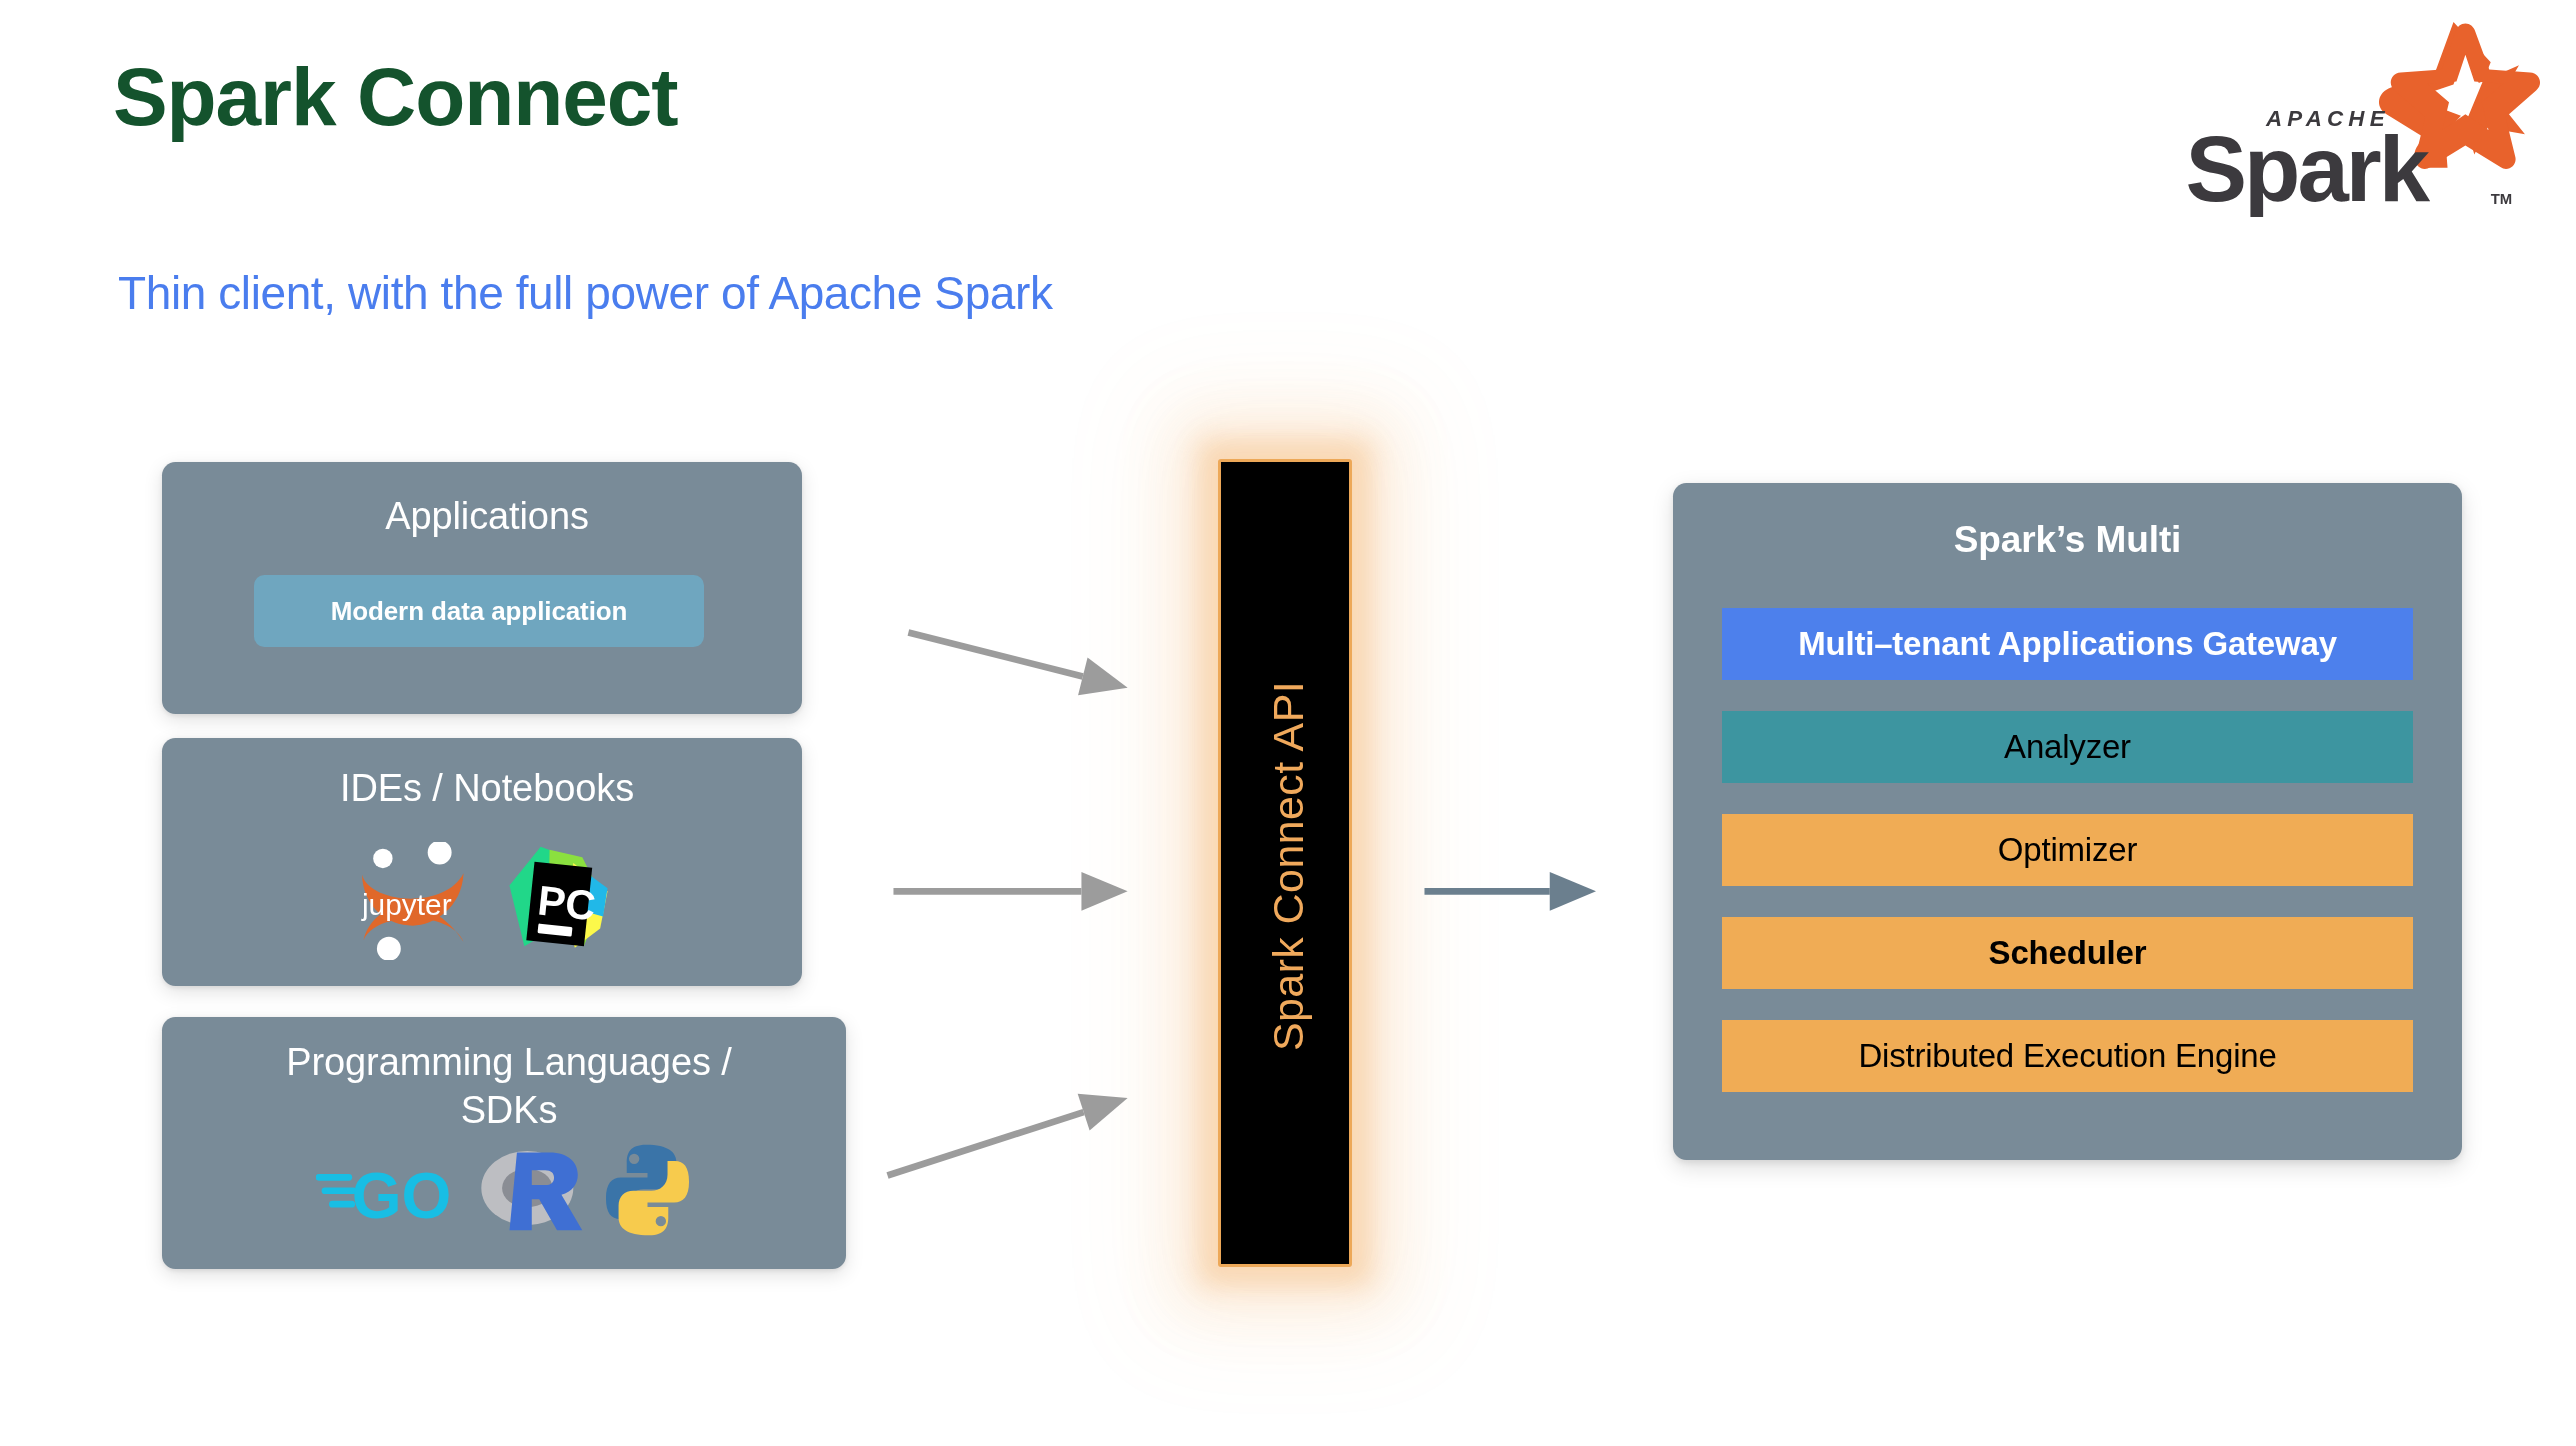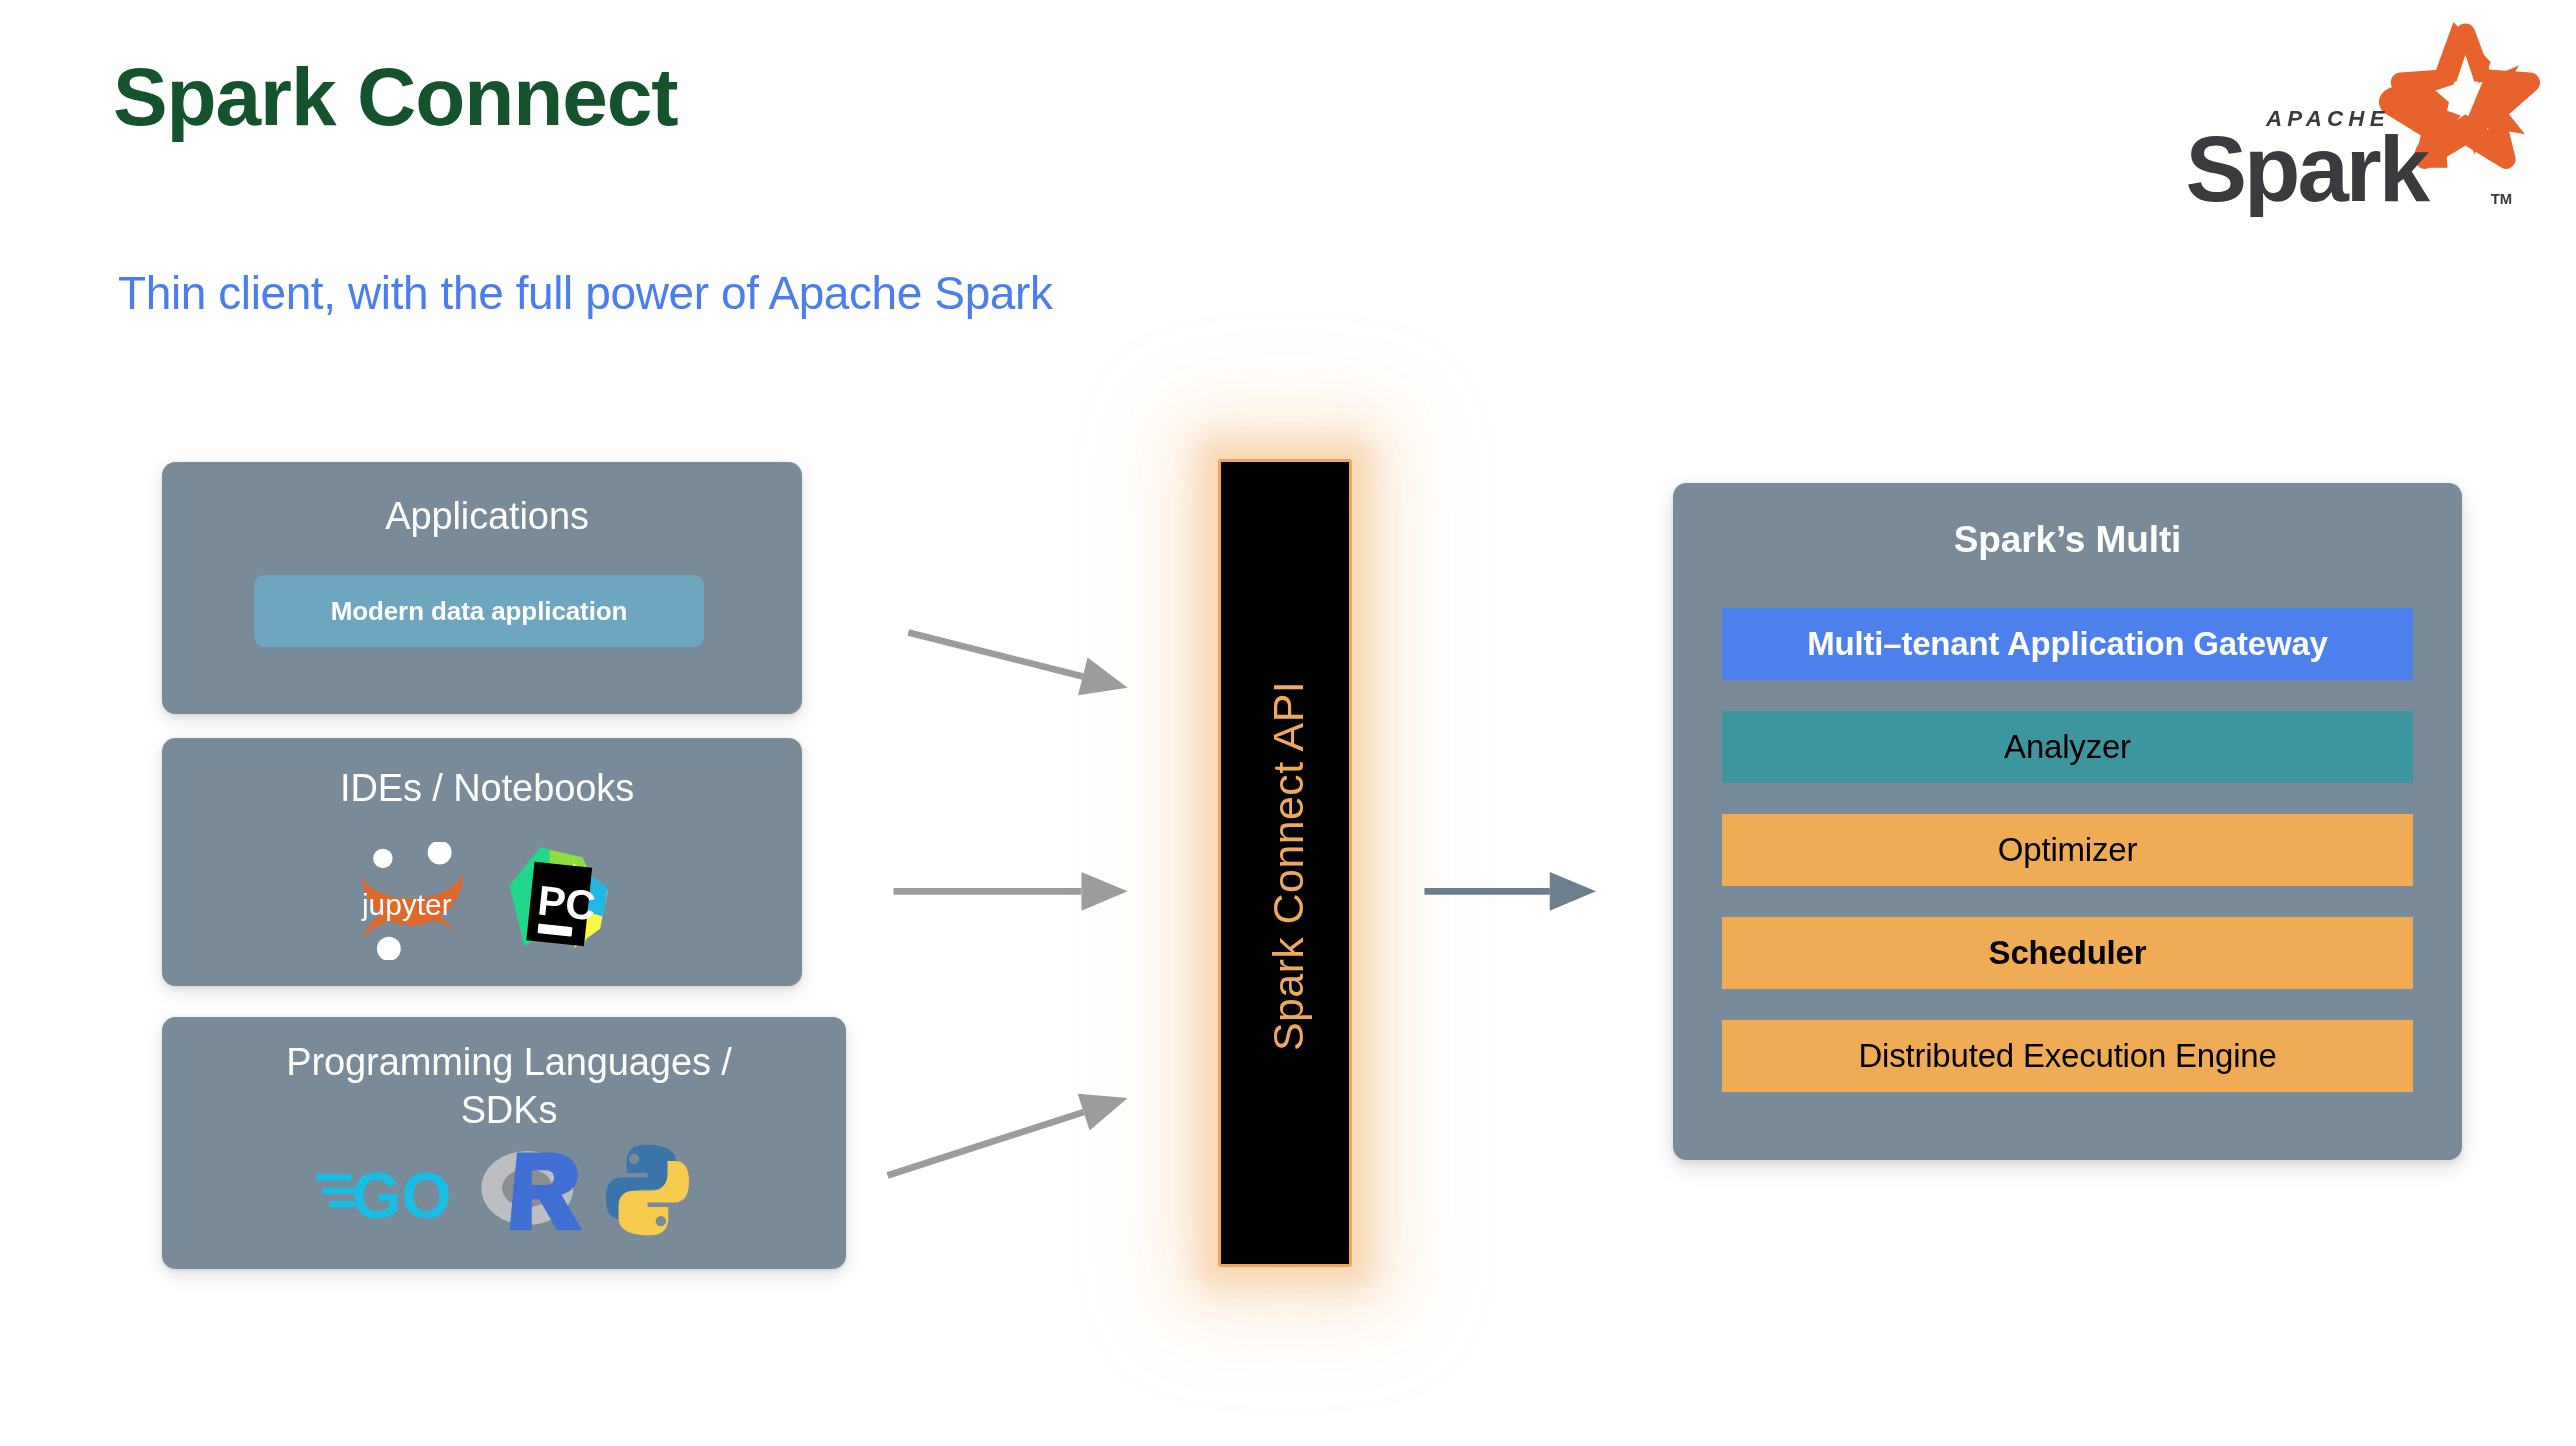--- a/index.html
+++ b/index.html
@@ -290,21 +290,21 @@
 </div>
 
 <div id="api-glow">
   <div id="api-label">Spark Connect API</div>
 </div>
 
 <div id="driver-panel">
   <div id="driver-title">Spark’s Multi</div>
   <div id="driver-rows">
       <div class="driver-row" style="background: rgb(77, 128, 236); color: rgb(255, 255, 255); font-weight: 700;">
-        <span>Multi–tenant Application Gateway</span>
+        <span>Multi–tenant Applications Gateway</span>
       </div>
       <div class="driver-row" style="background: rgb(61, 149, 160); color: rgb(0, 0, 0); font-weight: 400;">
         <span>Analyzer</span>
       </div>
       <div class="driver-row" style="background: rgb(240, 172, 85); color: rgb(0, 0, 0); font-weight: 400;">
         <span>Optimizer</span>
       </div>
       <div class="driver-row" style="background: rgb(240, 172, 85); color: rgb(0, 0, 0); font-weight: 700;">
         <span>Scheduler</span>
       </div>

